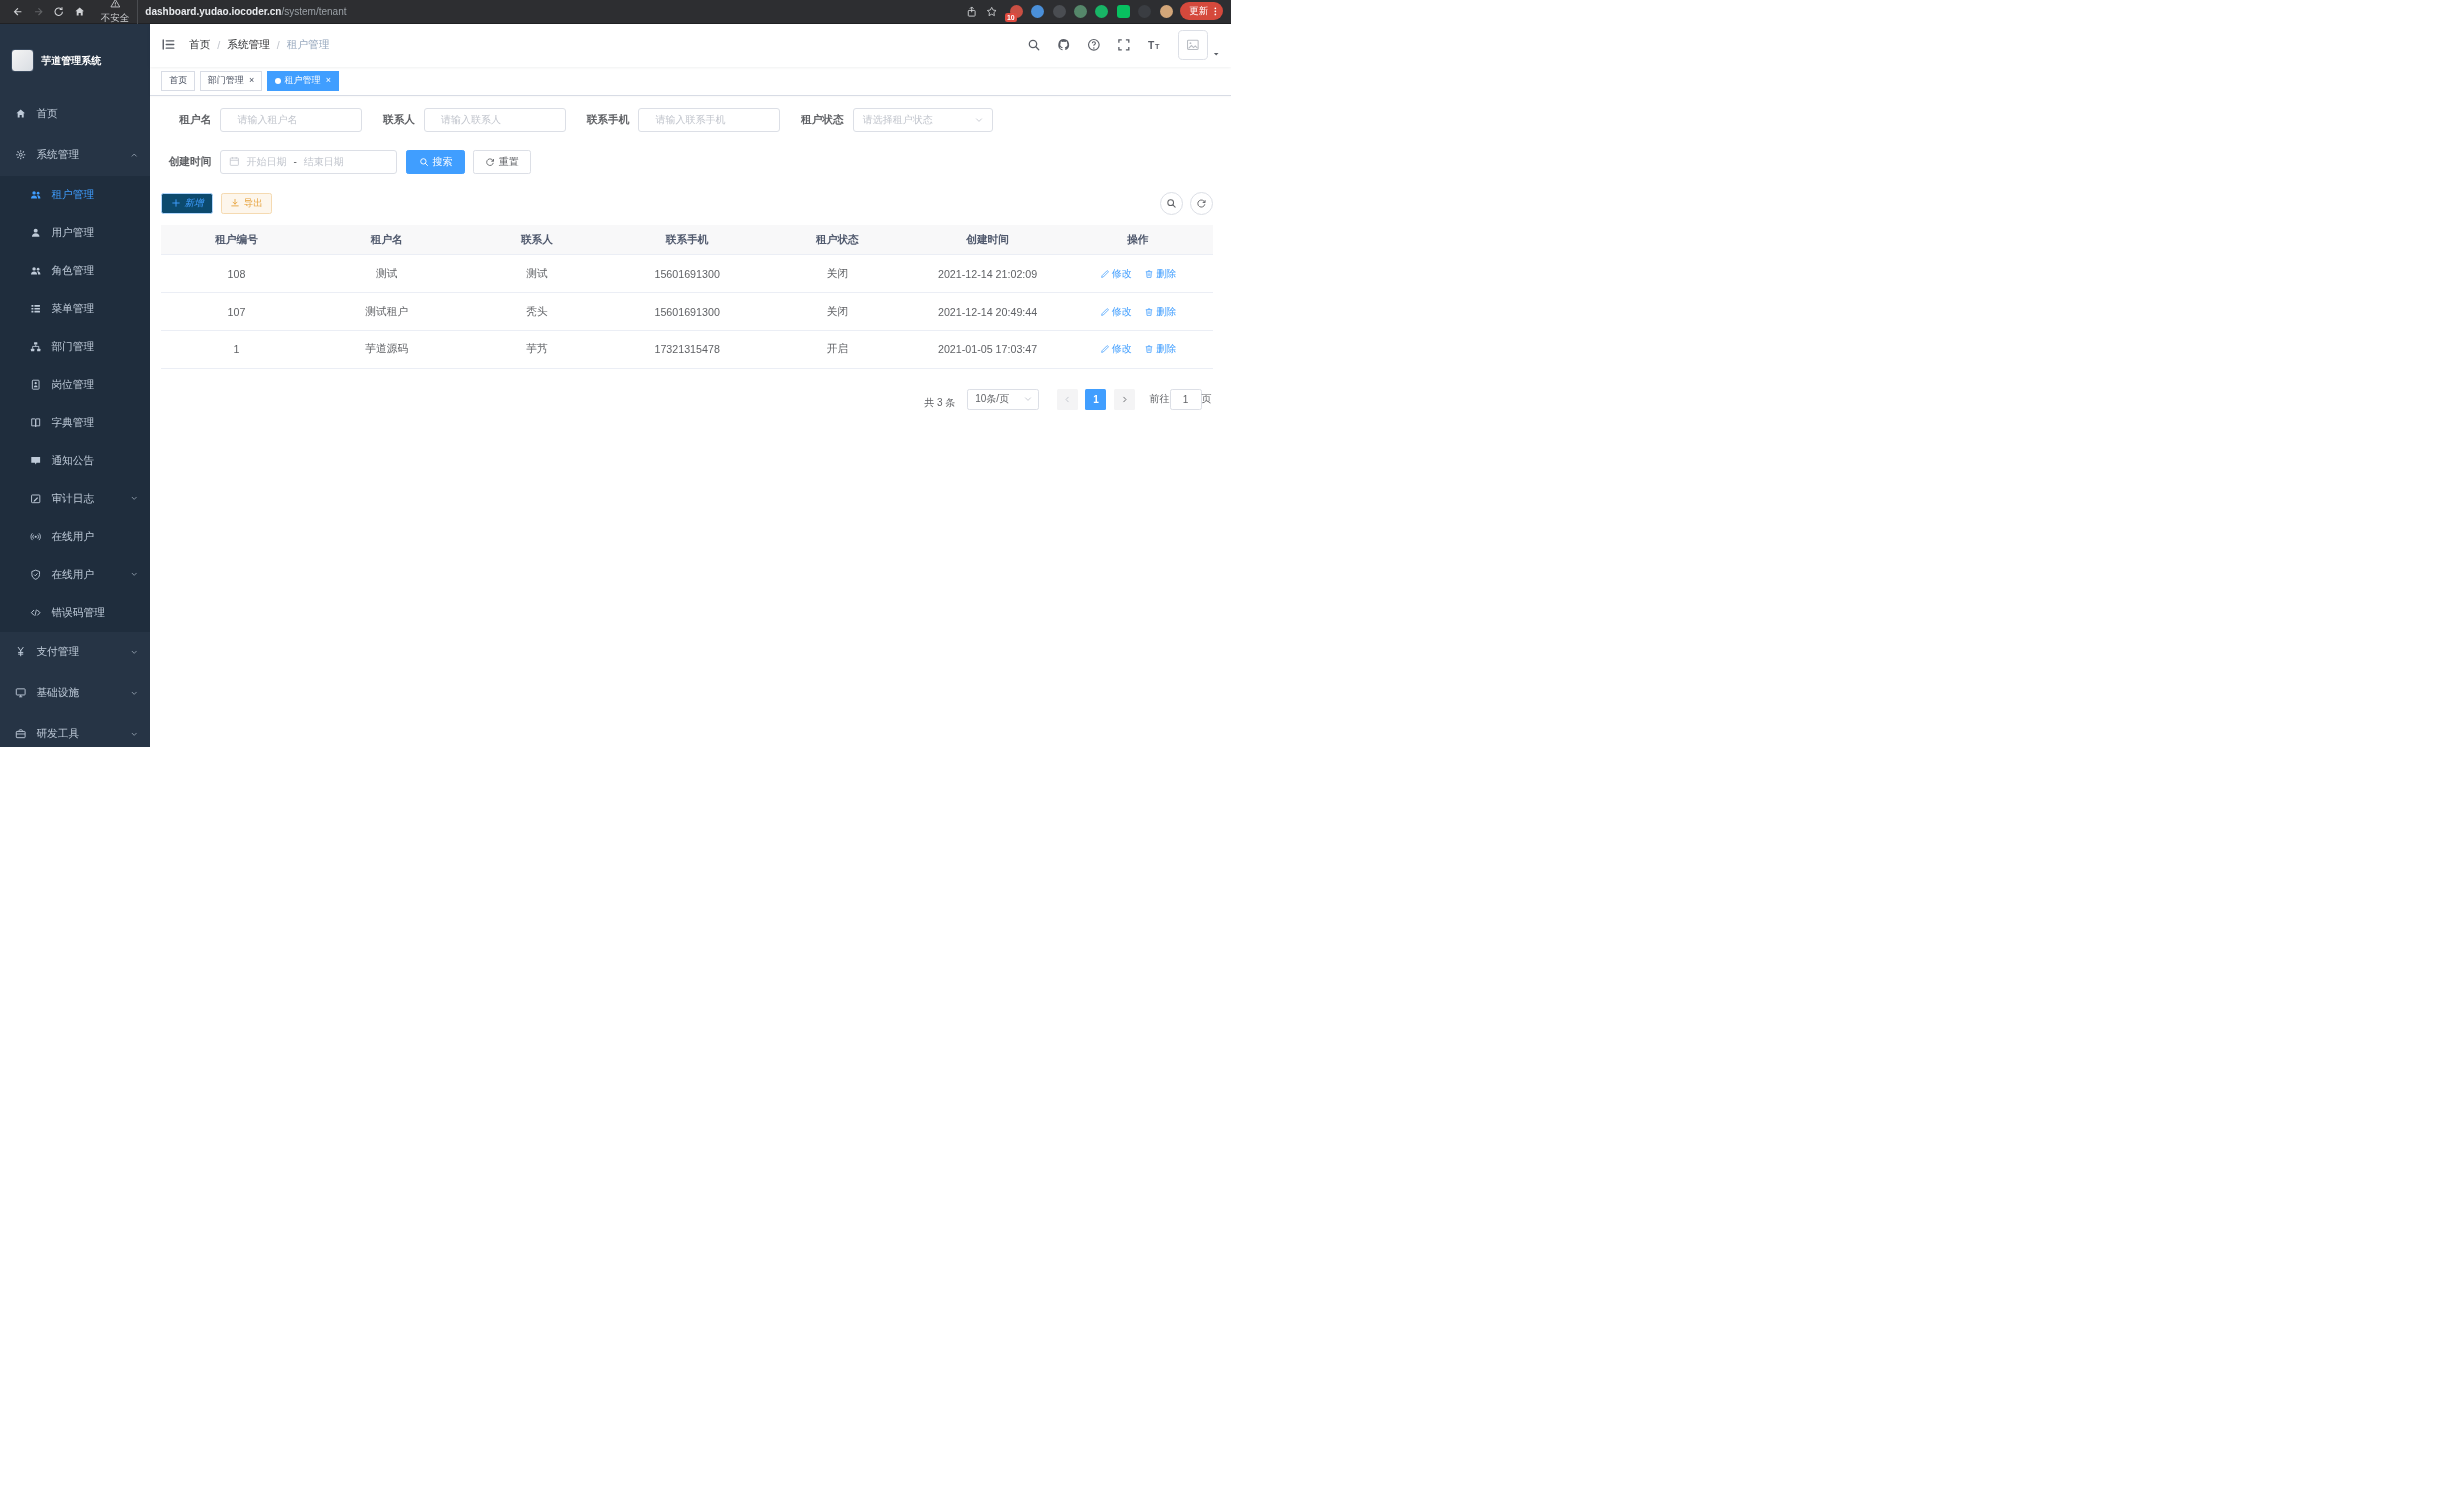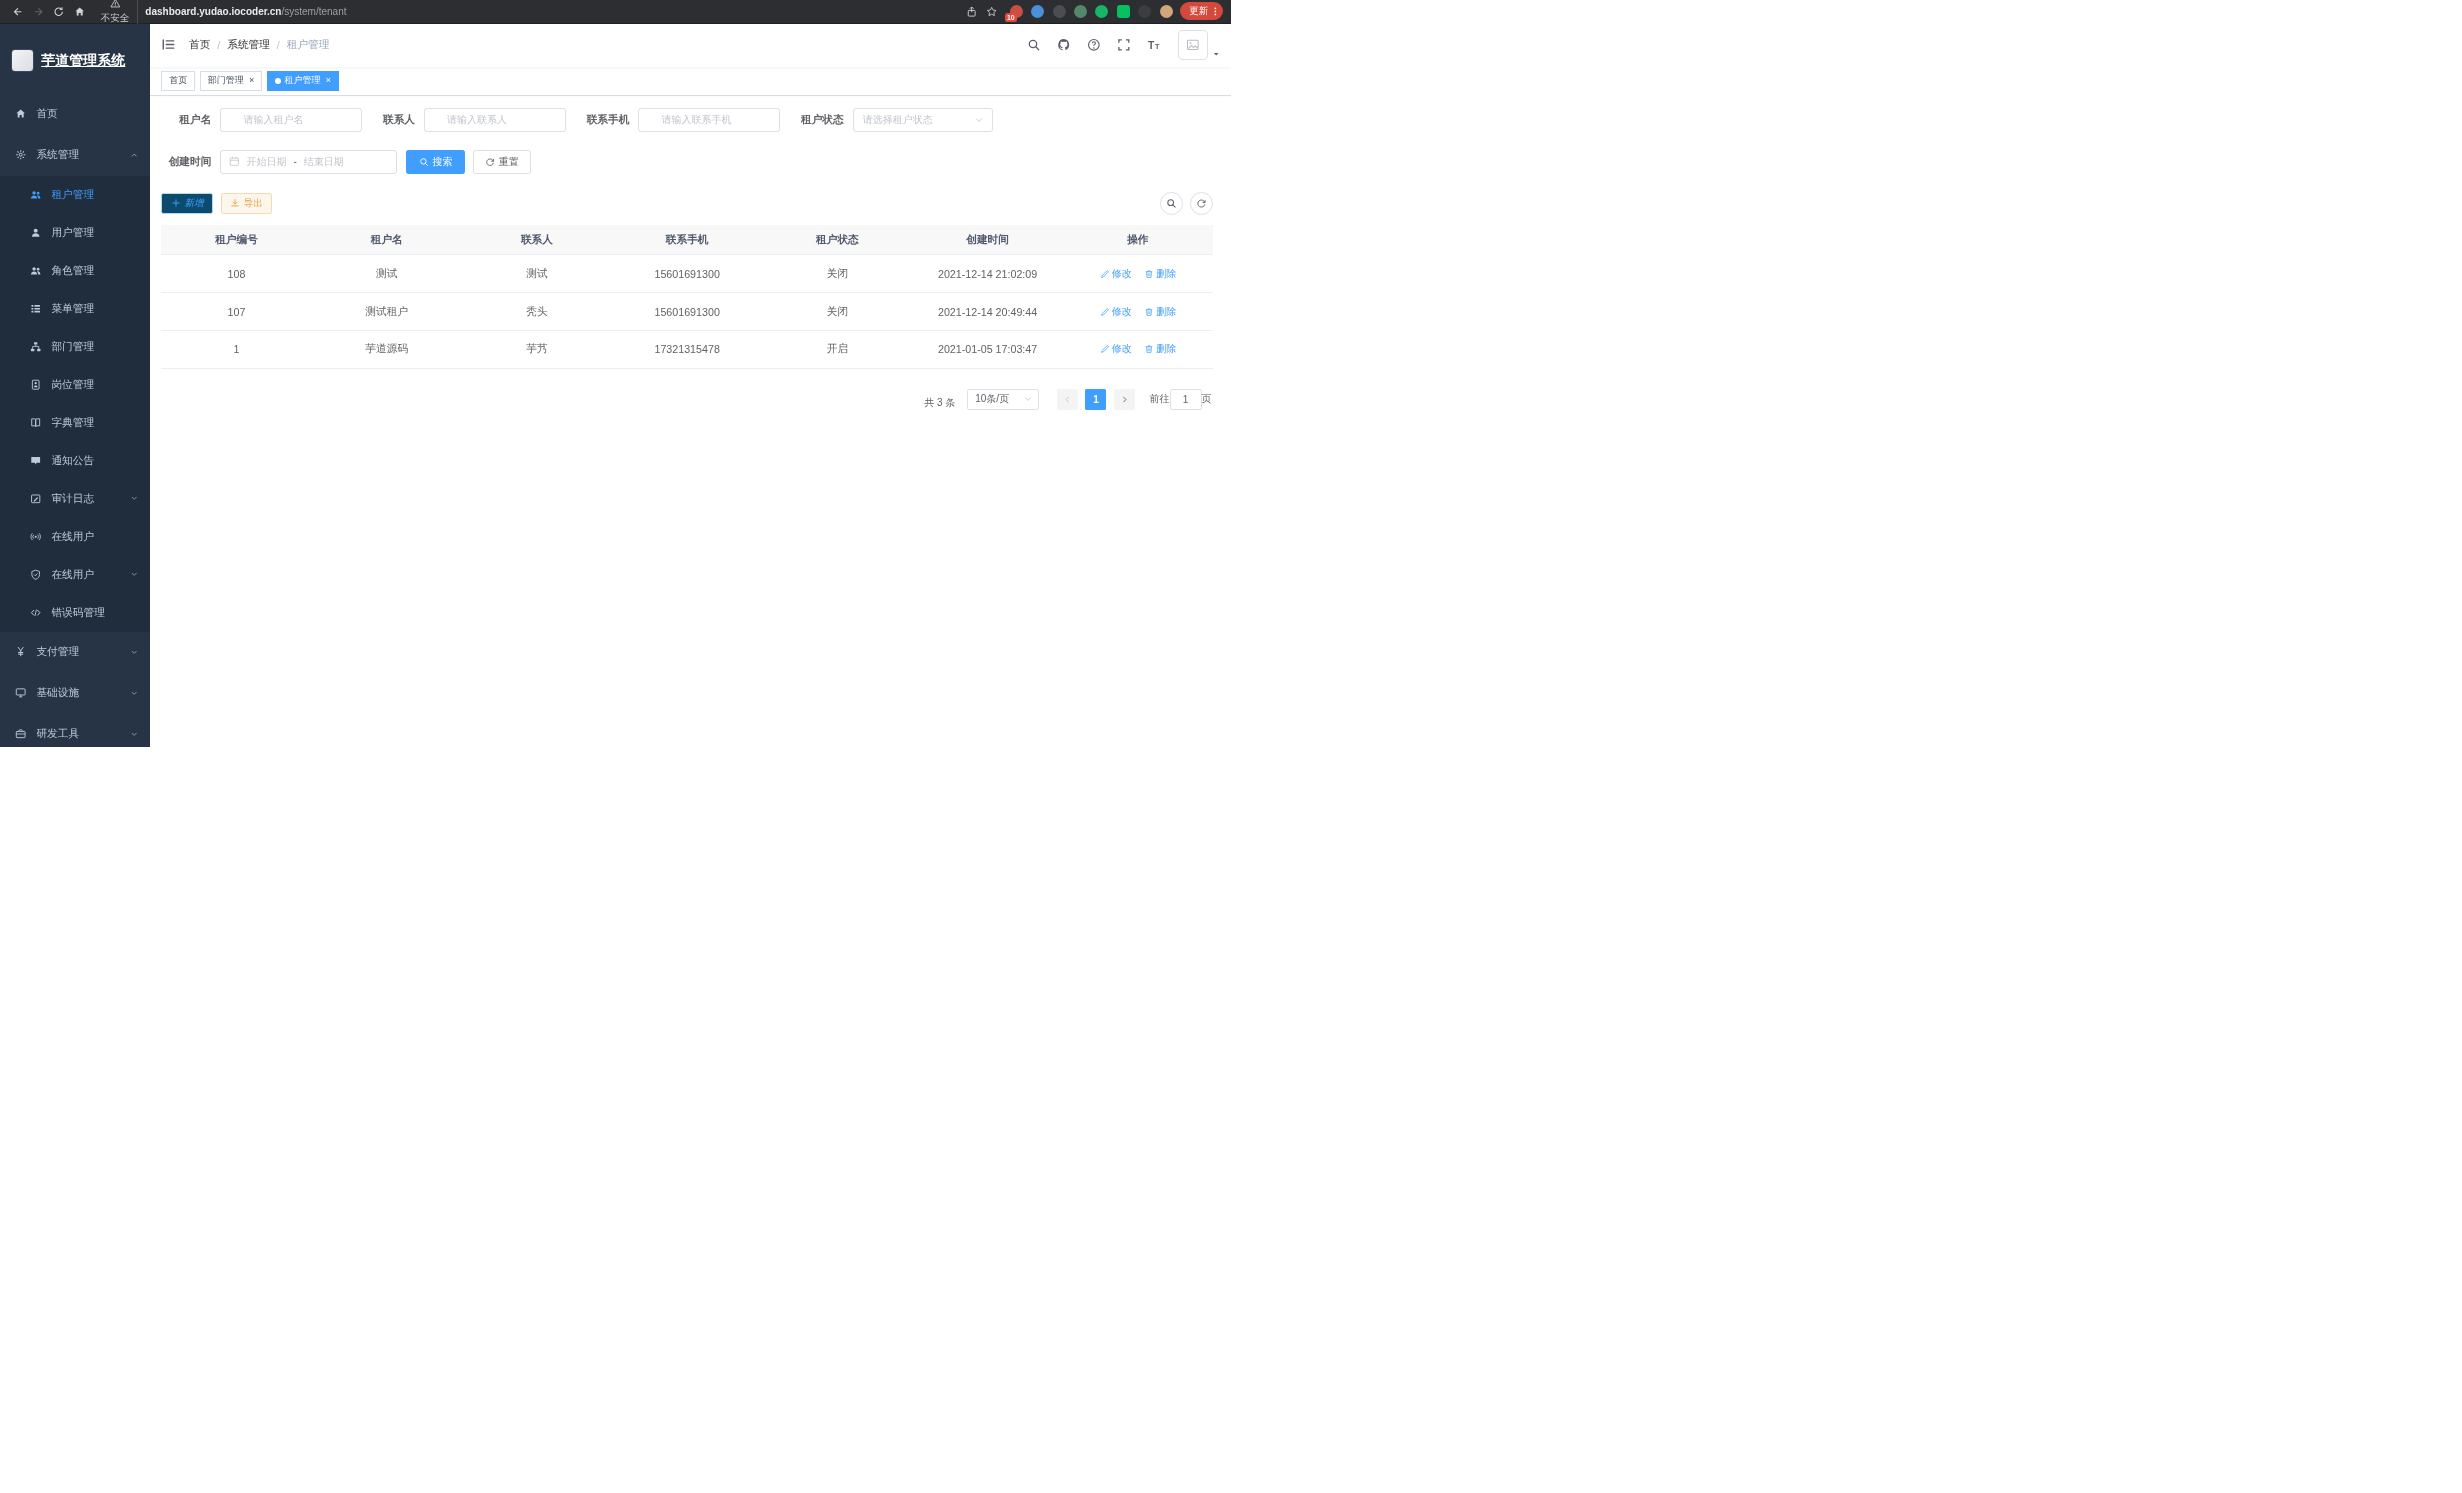--- a/index.html
+++ b/index.html
@@ -29,21 +29,21 @@
   .update-btn { background:#d5493c; color:#fff; height:18px; border-radius:10px;
     display:flex; align-items:center; padding:0 3px 0 9px; font-size:9.5px; gap:1.5px; cursor:pointer; }
   .update-btn .ic { width:10.7px; height:10.7px; }
 
   
   .app { display:flex; height:723px; }
   .sidebar { width:150px; background:#263445; height:100%; flex:none; }
   .logo-row { height:64px; display:flex; align-items:center; gap:7.6px; padding:10.7px 10.7px 0 10.7px; cursor:pointer; }
   .logo-img { width:23px; height:23px; border-radius:3.8px; background:linear-gradient(135deg,#f4f4f4,#d9dde3);
     border:0.8px solid #3a4a5e; }
-  .logo-title { color:#fff; font-size:14px; font-weight:700; white-space:nowrap;text-decoration:underline; }
+  .logo-title { color:#fff; font-size:10px; font-weight:700; white-space:nowrap; }
   .menu { margin-top:6px; }
   .menu-item { height:41px; display:flex; align-items:center; gap:10px; padding:0 12px 0 15px;
     color:#bfcbd9; font-size:10.7px; cursor:pointer; white-space:nowrap; }
   .menu-item .ic { width:11.4px; height:11.4px; }
   .submenu .menu-item { height:38px; background:#1f2d3d; padding-left:30px; }
   .menu-item.active { color:#409eff; }
   .menu-item .arrow { margin-left:auto; width:8.4px; height:8.4px; opacity:.85; }
   .menu-label { overflow:hidden; text-overflow:ellipsis; }
 
   .main { flex:1; display:flex; flex-direction:column; min-width:0; background:#fff; }
@@ -79,21 +79,21 @@
   .tag.active .dot { display:block; }
   .tag-close { font-size:9px; line-height:1; margin-left:1.5px; cursor:pointer; }
 
   
   .content { padding:12px 18px 0 11.4px; background:#fff; flex:1; }
   .filter-row { display:flex; align-items:center; margin-bottom:18px; }
   .f-group { display:flex; align-items:center; margin-right:20.6px; }
   .f-label { font-size:10.7px; font-weight:700; color:#606266; margin-right:9px; white-space:nowrap; }
   .f-label.w1 { width:50px; text-align:right; }
   .f-input { height:24px; width:142px; border:0.8px solid #dcdfe6; border-radius:3px;
-    padding:0 22px; font-size:10px; color:#606266; outline:none; background:#fff;
+    padding:0 16px; font-size:10px; color:#606266; outline:none; background:#fff;
     font-family:inherit; }
   .f-input::placeholder { color:#c0c4cc; }
   .f-select { height:24px; width:140px; border:0.8px solid #dcdfe6; border-radius:3px;
     display:flex; align-items:center; justify-content:space-between; padding:0 7.6px 0 9px;
     font-size:10px; cursor:pointer; background:#fff; }
   .ph { color:#c0c4cc; }
   .sel-caret { color:#c0c4cc; } .sel-caret .ic { width:10px; height:10px; }
   .f-daterange { height:24px; width:177px; border:0.8px solid #dcdfe6; border-radius:3px;
     display:flex; align-items:center; gap:6.9px; padding:0 7.6px; font-size:10px; background:#fff; cursor:pointer; }
   .dr-ic { color:#c0c4cc; } .dr-ic .ic { width:10.7px; height:10.7px; }

